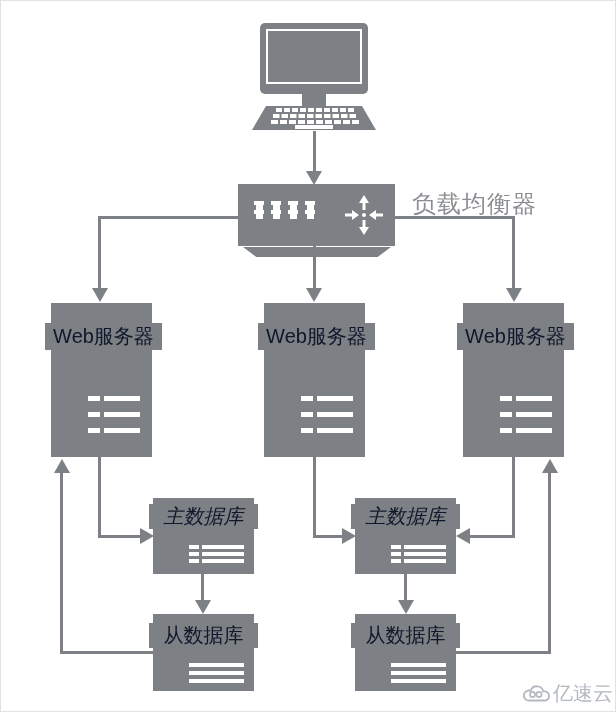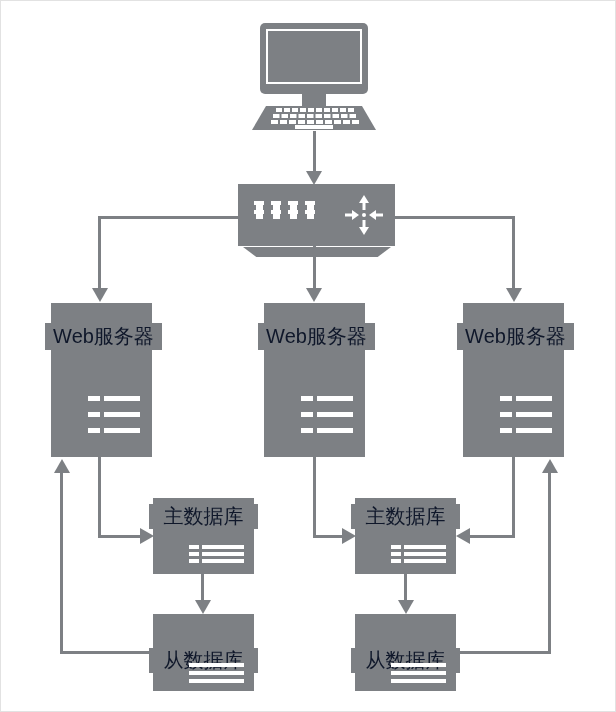--- a/index.html
+++ b/index.html
@@ -15,22 +15,22 @@
   }
   .abs{position:absolute;}
   .line{position:absolute;background:var(--g);}
   .node{position:absolute;background:var(--g);}
   .band{
     position:absolute;background:var(--g);color:#0f172a;text-align:center;
     white-space:nowrap;font-weight:500;
   }
   .web-band{left:-6px;right:-10px;top:20px;height:27px;line-height:27px;font-size:20px;}
   .db-band{left:-4px;right:-4px;height:25px;line-height:25px;font-size:20px;}
-  .master-band{top:6px;}
-  .slave-band{top:9px;margin-top:25px;}
+  .master-band{top:6px;font-style:italic;}
+  .slave-band{top:9px;}
   
   .ah{position:absolute;width:0;height:0;}
   .ah-down{border-left:8px solid transparent;border-right:8px solid transparent;border-top:14px solid var(--g);}
   .ah-up{border-left:8px solid transparent;border-right:8px solid transparent;border-bottom:14px solid var(--g);}
   .ah-right{border-top:8px solid transparent;border-bottom:8px solid transparent;border-left:14px solid var(--g);}
   .ah-left{border-top:8px solid transparent;border-bottom:8px solid transparent;border-right:14px solid var(--g);}
   
   .rows{position:absolute;}
   .row{display:flex;}
   .rows-web .row{margin-bottom:11px;}
@@ -126,20 +126,21 @@
       <g fill="#ffffff">
         <polygon points="22,2 17,10 27,10"></polygon>
         <polygon points="22,42 17,34 27,34"></polygon>
         <polygon points="17,22 10,17 10,27"></polygon>
         <polygon points="27,22 34,17 34,27"></polygon>
         <circle cx="22" cy="22" r="2"></circle>
       </g>
     </svg>
   </div>
   <div class="lb-base"></div>
+  <div class="lb-label">负载均衡器</div>
 
   <div class="line" style="left:97px;top:215px;width:140px;height:3px;"></div>
   <div class="line" style="left:97px;top:215px;width:3px;height:73px;"></div>
   <div class="ah ah-down" style="left:91px;top:287px;"></div>
 
   <div class="line" style="left:312px;top:245px;width:3px;height:43px;"></div>
   <div class="ah ah-down" style="left:305px;top:287px;"></div>
 
   <div class="line" style="left:394px;top:215px;width:120px;height:3px;"></div>
   <div class="line" style="left:511px;top:215px;width:3px;height:73px;"></div>
@@ -282,14 +283,22 @@
       <div class="row">
           <span class="bar"></span>
         </div>
     </div>
   </div>
 
   <div class="line" style="left:455px;top:650px;width:94px;height:3px;"></div>
   <div class="line" style="left:547px;top:472px;width:3px;height:181px;"></div>
   <div class="ah ah-up" style="left:541px;top:458px;"></div>
 
+  <div class="watermark">
+    <svg width="28" height="25" viewBox="0 0 28 25">
+      <path d="M7.5 19.5 a5 5 0 1 1 1.2-9.6 a6.5 6.5 0 0 1 12.6 0.6 a4.6 4.6 0 1 1 0.7 9 z" fill="none" stroke="#b3b9c1" stroke-width="1.8"></path>
+      <circle cx="10.5" cy="13.5" r="2.6" fill="none" stroke="#b3b9c1" stroke-width="1.6"></circle>
+      <circle cx="17" cy="13.5" r="2.6" fill="none" stroke="#b3b9c1" stroke-width="1.6"></circle>
+    </svg>
+    <span class="wm-text">亿速云</span>
+  </div>
 
 </div>
 
 </body></html>

